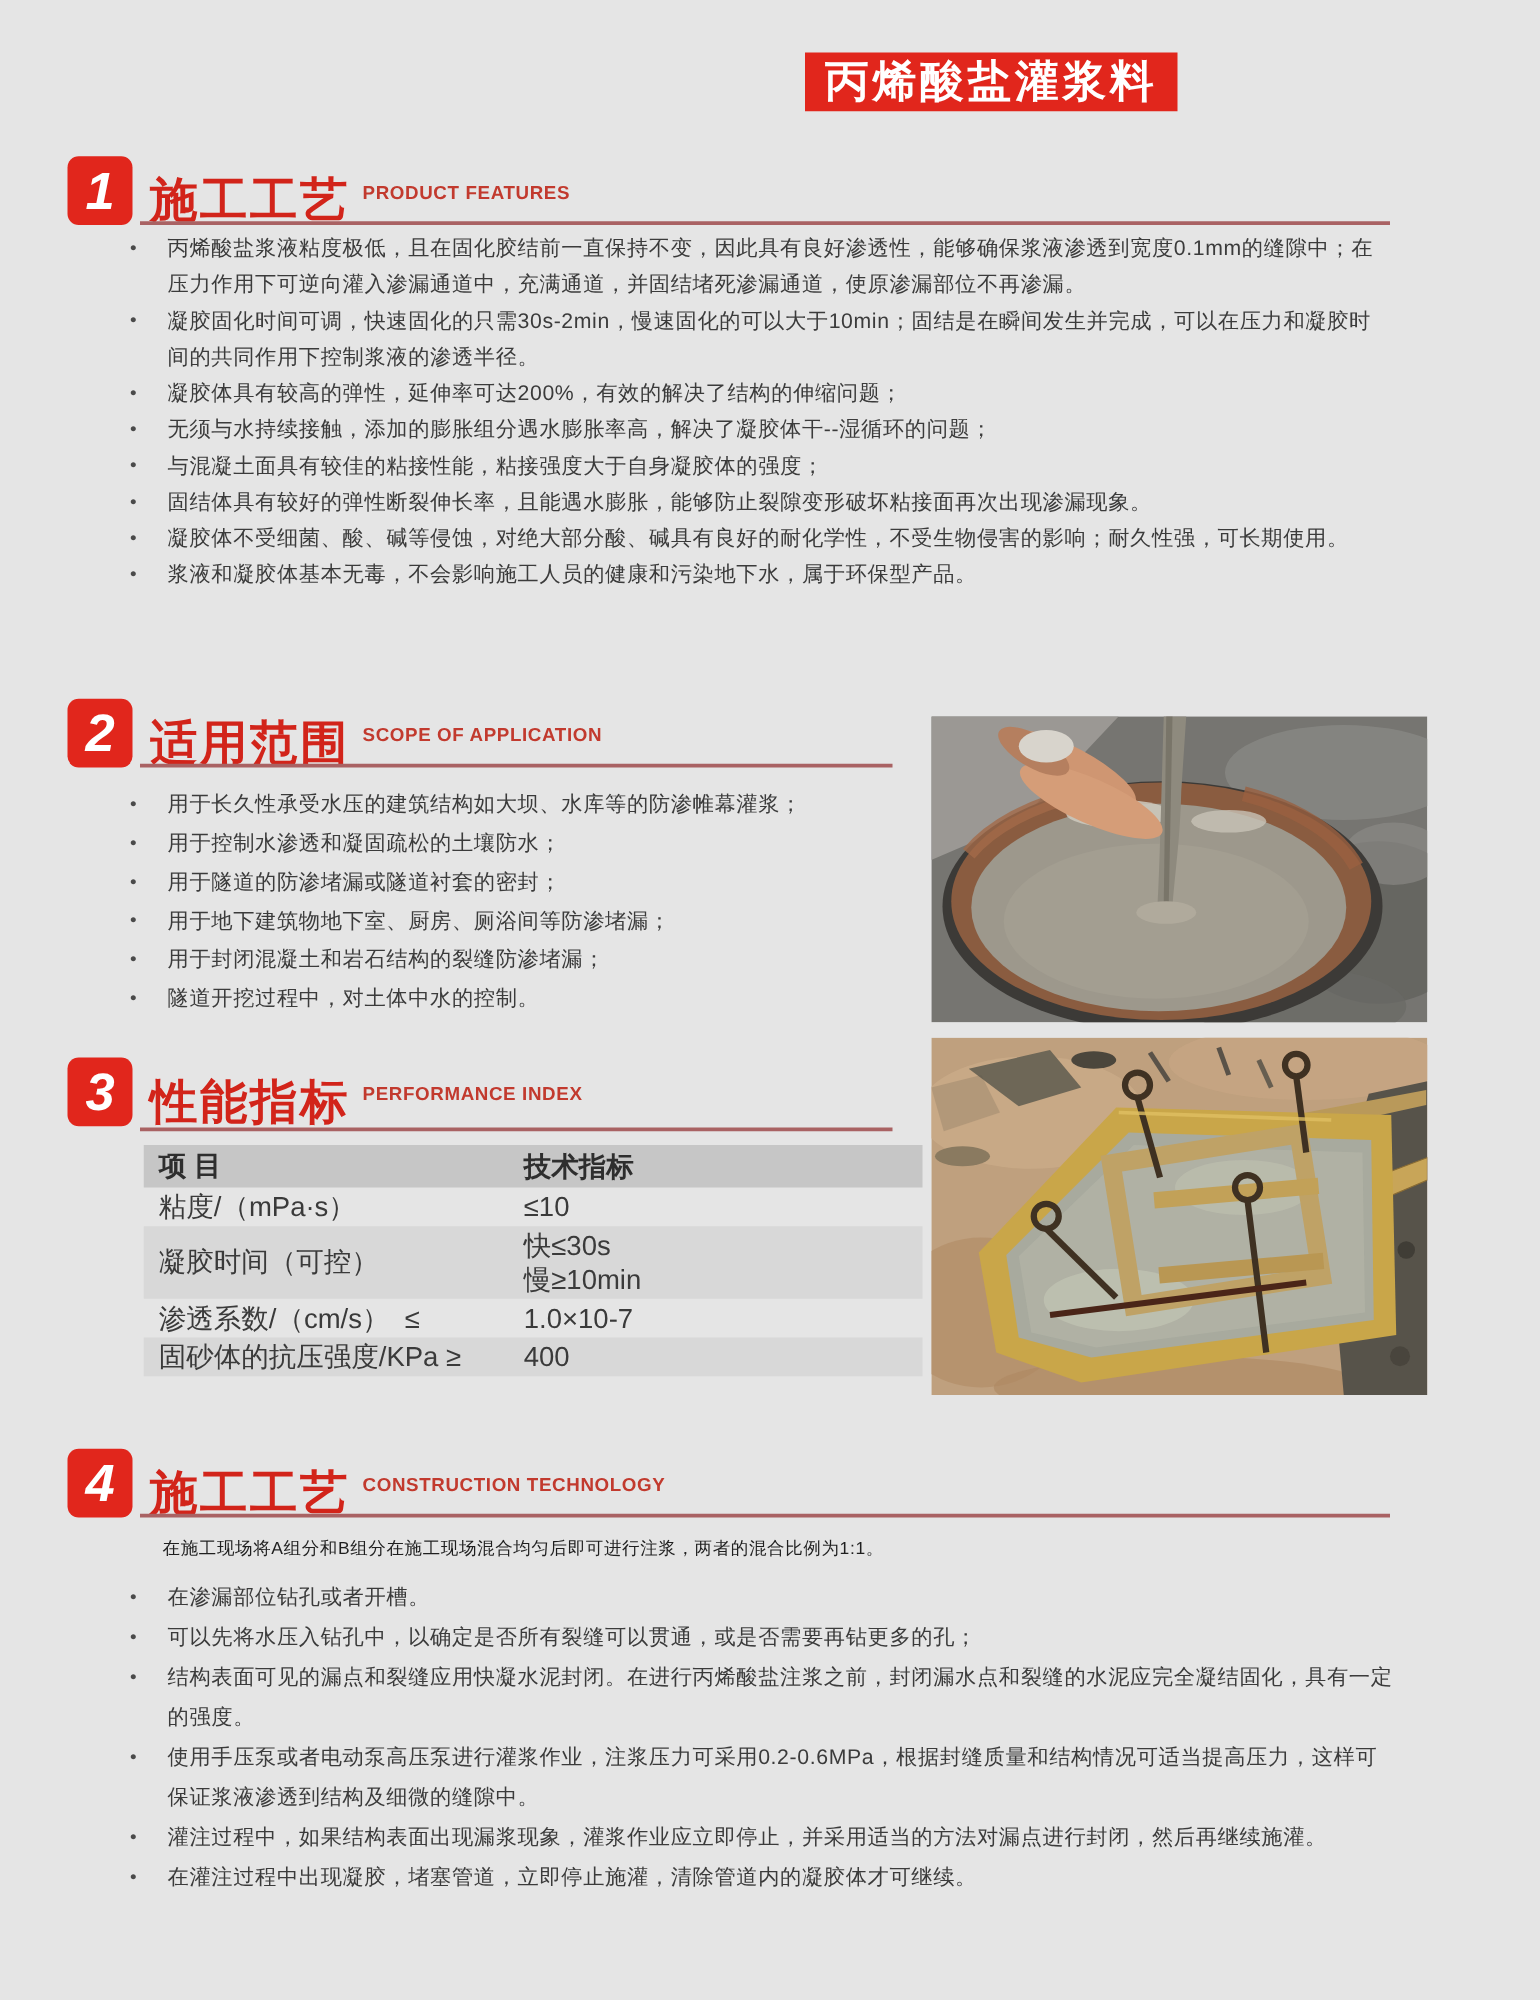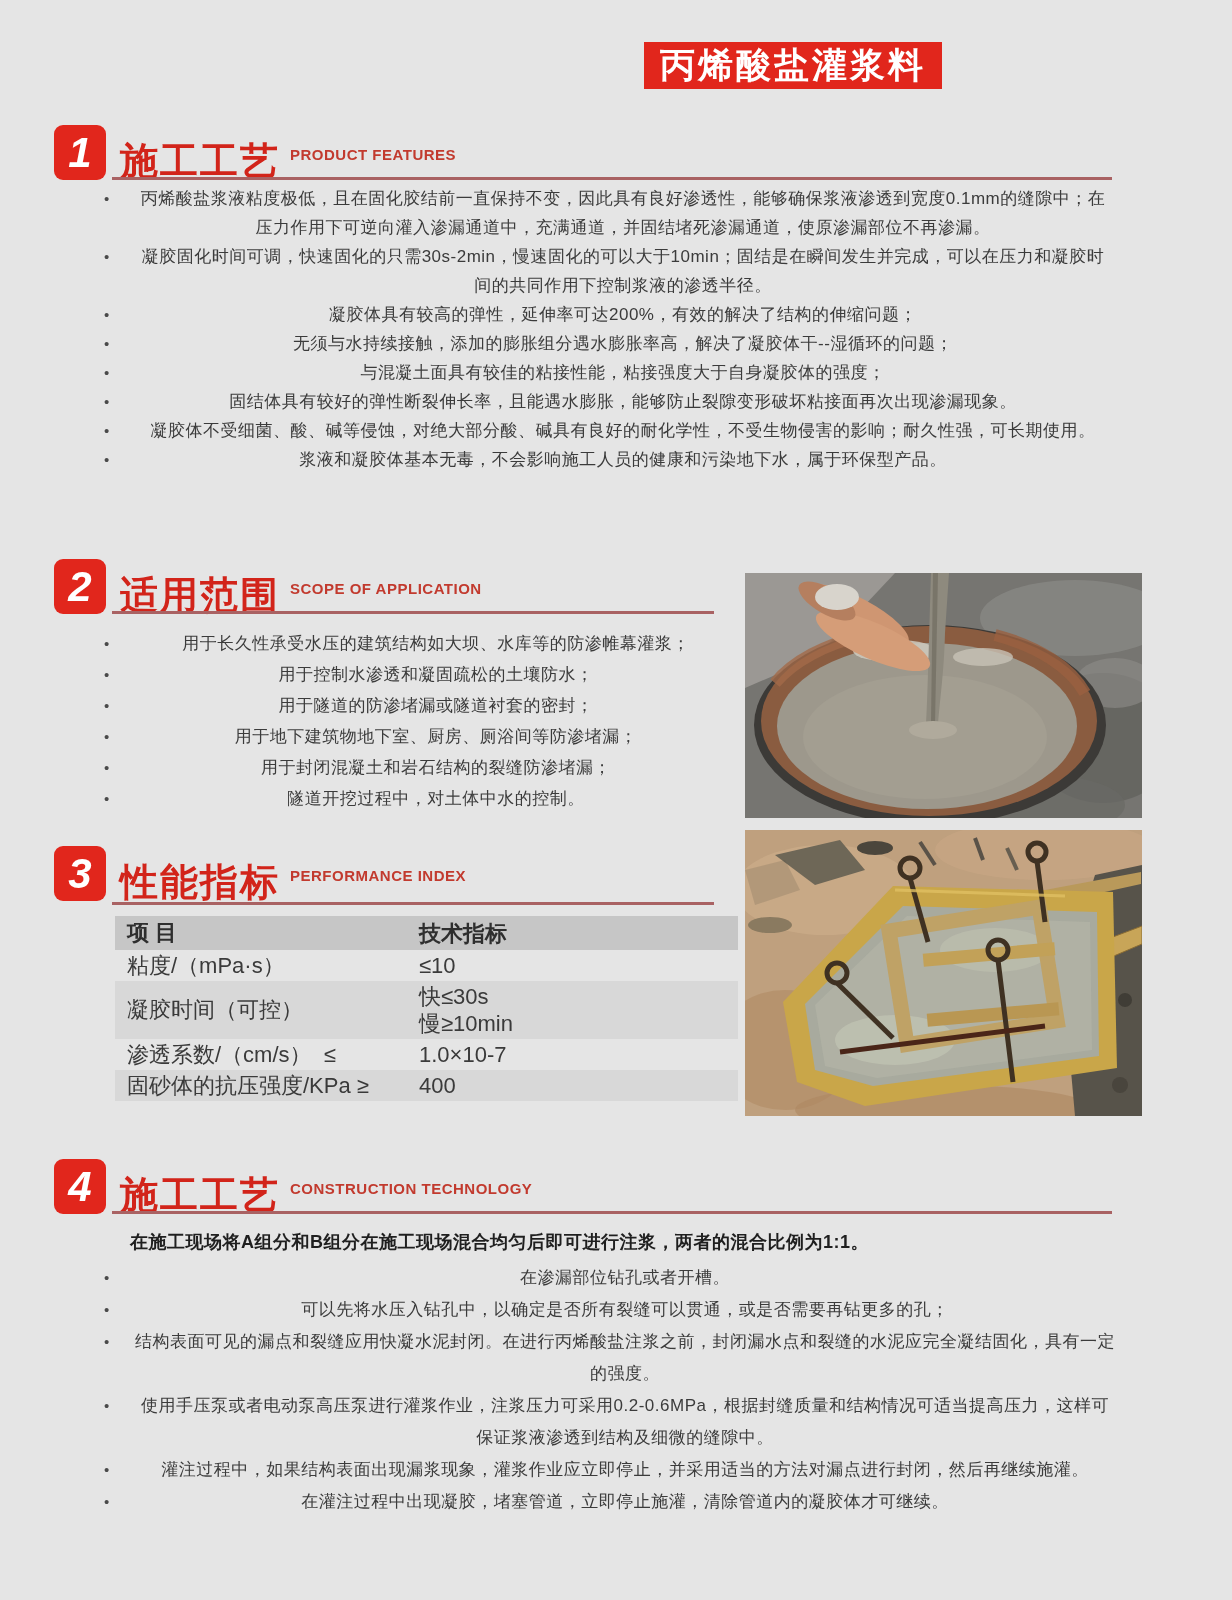--- a/index.html
+++ b/index.html
@@ -26,32 +26,32 @@
     flex:0 0 auto;
   }
   .sec-cn { color:#d2241a; font-size:38px; font-weight:bold; margin-left:14px; line-height:1; letter-spacing:2px; }
   .sec-en { color:#c23a2e; font-size:15px; font-weight:bold; margin-left:10px; padding-bottom:17px; letter-spacing:0.5px; }
   .sec-underline { position:absolute; height:3px; background:#a96263; left:112px; }
 
   
   .bullets { position:absolute; list-style:none; margin:0; padding:0; }
   .bullets li { display:flex; align-items:flex-start; }
   .dot { width:30px; flex:0 0 auto; color:#4a4a4a; font-size:15px; text-align:left; padding-left:6px; }
-  .btxt { flex:1; color:#3b3b3b; letter-spacing:0.5px;text-align:center; }
+  .btxt { flex:1; color:#3b3b3b; letter-spacing:0.5px; }
   .list-s1 { left:98px; top:184px; width:1014px; font-size:17px; }
   .list-s1 .btxt, .list-s1 .dot { line-height:29px; }
   .list-s2 { left:98px; top:628px; width:640px; font-size:17px; }
   .list-s2 .btxt, .list-s2 .dot { line-height:31px; }
   .list-s4 { left:98px; top:1262px; width:1018px; font-size:17px; }
   .list-s4 .btxt, .list-s4 .dot { line-height:32px; }
 
   
   .s4-intro {
     position:absolute; left:130px; top:1230px; width:990px;
-    font-size:18px; font-weight:bold; color:#1f1f1f; letter-spacing:0.5px;
+    font-size:14px; font-weight:normal; color:#1f1f1f; letter-spacing:0.5px;
   }
 
   
   .ptable { position:absolute; left:115px; top:916px; width:623px; font-size:22px; color:#3a3a3a; }
   .thead { display:flex; background:#c6c6c6; min-height:34px; align-items:center; font-weight:bold; color:#2e2e2e; }
   .trow { display:flex; min-height:29px; align-items:center; }
   .tbody .trow:nth-child(even) { background:#d8d8d8; }
   .c1 { width:292px; padding-left:12px; flex:0 0 auto; }
   .c2 { flex:1; white-space:pre-line; line-height:27px; padding:2px 0; }
 

